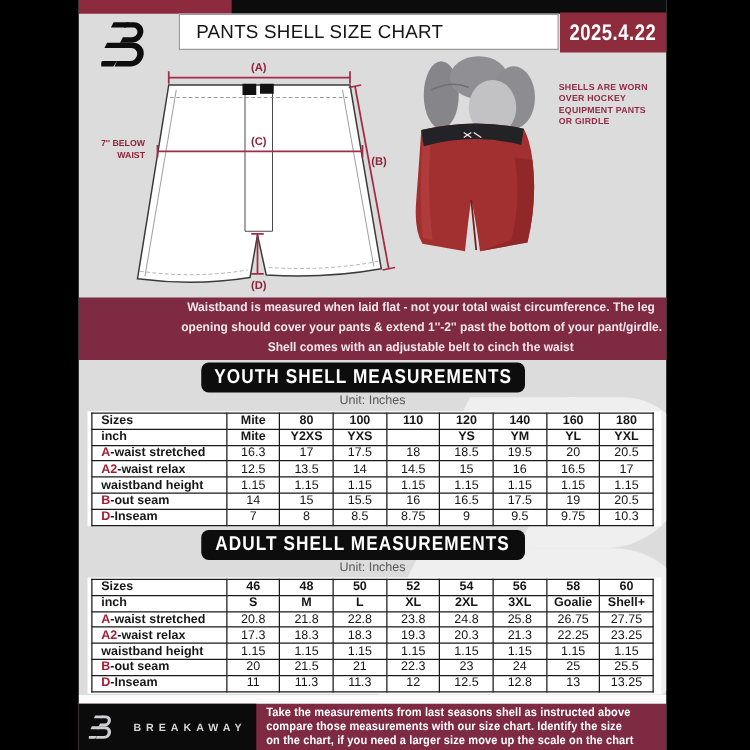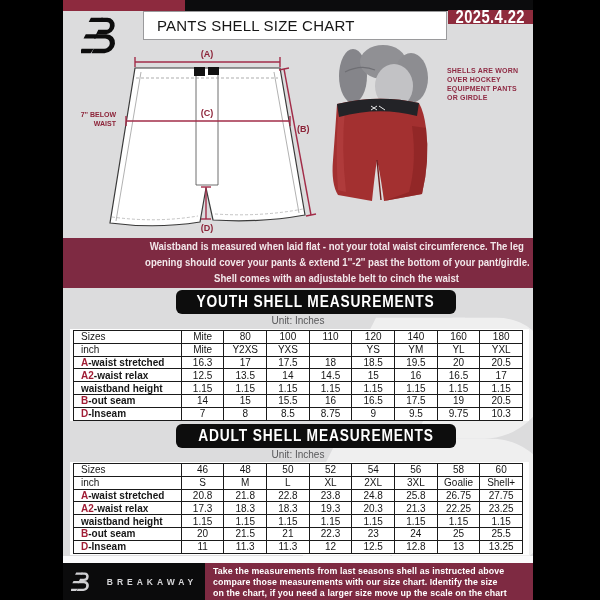--- a/index.html
+++ b/index.html
@@ -8,57 +8,57 @@
   .page{position:absolute;left:63px;top:0;width:470px;height:600px;background:#dcdcdd;overflow:hidden;}
   .abs{position:absolute;}
 
   
   .strip-maroon{left:0;top:0;width:122px;height:11px;background:#8d2a3e;z-index:3;}
   .strip-black{left:122px;top:0;width:348px;height:11px;background:#0c0c0d;z-index:3;}
   .logo-top{left:18px;top:13px;width:38px;height:44px;z-index:3;}
   .title-box{left:80px;top:11px;width:304px;height:29px;background:#ffffff;border:1px solid #9a9a9c;
              box-sizing:border-box;z-index:3;display:flex;align-items:center;}
   .title-box span{font-size:15px;font-weight:normal;color:#161616;padding-left:13px;letter-spacing:0.2px;}
-  .date-box{left:385px;top:10px;width:85px;height:14px;background:#8e2b3c;z-index:3;
+  .date-box{left:385px;top:10px;width:85px;height:32px;background:#8e2b3c;z-index:3;
             display:flex;align-items:center;justify-content:flex-start;}
   .date-box span{color:#fff;font-size:18px;font-weight:bold;transform:scaleX(0.82);letter-spacing:0.5px;}
 
   
   .diagram-svg{left:18px;top:45px;z-index:2;}
   .photo-svg{left:268px;top:42px;z-index:2;}
   .photo-caption{left:384px;top:66px;width:84px;z-index:2;color:#8f2b44;font-size:7px;
                  font-weight:bold;line-height:9px;letter-spacing:0.2px;}
 
   
   .notice{left:0;top:238px;width:548px;height:50px;background:#7e2a42;z-index:2;
           display:flex;flex-direction:column;align-items:center;justify-content:center;}
   .notice div{color:#f2e7ea;font-size:10px;font-weight:bold;line-height:16px;white-space:nowrap;
               transform:scaleX(0.96);}
 
   
-  .banner{width:280px;height:24px;background:#0d0d0d;border-radius:6px;z-index:2;left:113px;
+  .banner{width:259px;height:24px;background:#0d0d0d;border-radius:6px;z-index:2;left:98px;
           display:flex;align-items:center;justify-content:center;}
   .banner span{color:#fff;font-size:16px;font-weight:bold;letter-spacing:1px;transform:scaleX(0.86);white-space:nowrap;}
   .banner-youth{top:290px;}
   .banner-adult{top:424px;}
   .unit{width:470px;text-align:center;color:#58585a;font-size:10px;z-index:2;}
   .unit-youth{top:315px;}
   .unit-adult{top:449px;}
 
   
   .tbox{left:7px;width:459px;background:#fff;z-index:2;box-sizing:border-box;padding:1px 6px 1px 3px;}
   .tbox-youth{top:329px;height:92px;}
   .tbox-adult{top:462px;height:93px;}
   table{border-collapse:collapse;width:100%;table-layout:fixed;}
   td{border:1px solid #1a1a1a;font-size:10px;text-align:center;height:11.8px;line-height:11px;
      padding:0;color:#161616;overflow:hidden;white-space:nowrap;}
   td.lbl{text-align:left;padding-left:7px;font-weight:bold;}
   col.clbl{width:24%;}
   .pfx{color:#a01d35;}
-  .bold td{font-weight:normal;}
+  .bold td{font-weight:bold;}
 
   
   .watermark{left:240px;top:285px;z-index:1;opacity:0.55;}
 
   
   .white-strip{left:0;top:556px;width:470px;height:7px;background:#fbfbfc;z-index:2;}
   .footer{left:0;top:563px;width:470px;height:37px;background:#7e2a42;z-index:3;}
   .footer-logo-box{position:absolute;left:0;top:0;width:142px;height:37px;background:#0b0b0c;
                    display:flex;align-items:center;justify-content:center;gap:16px;}
   .footer-brand{color:#d6d6d8;font-size:8.5px;font-weight:bold;letter-spacing:4px;}

